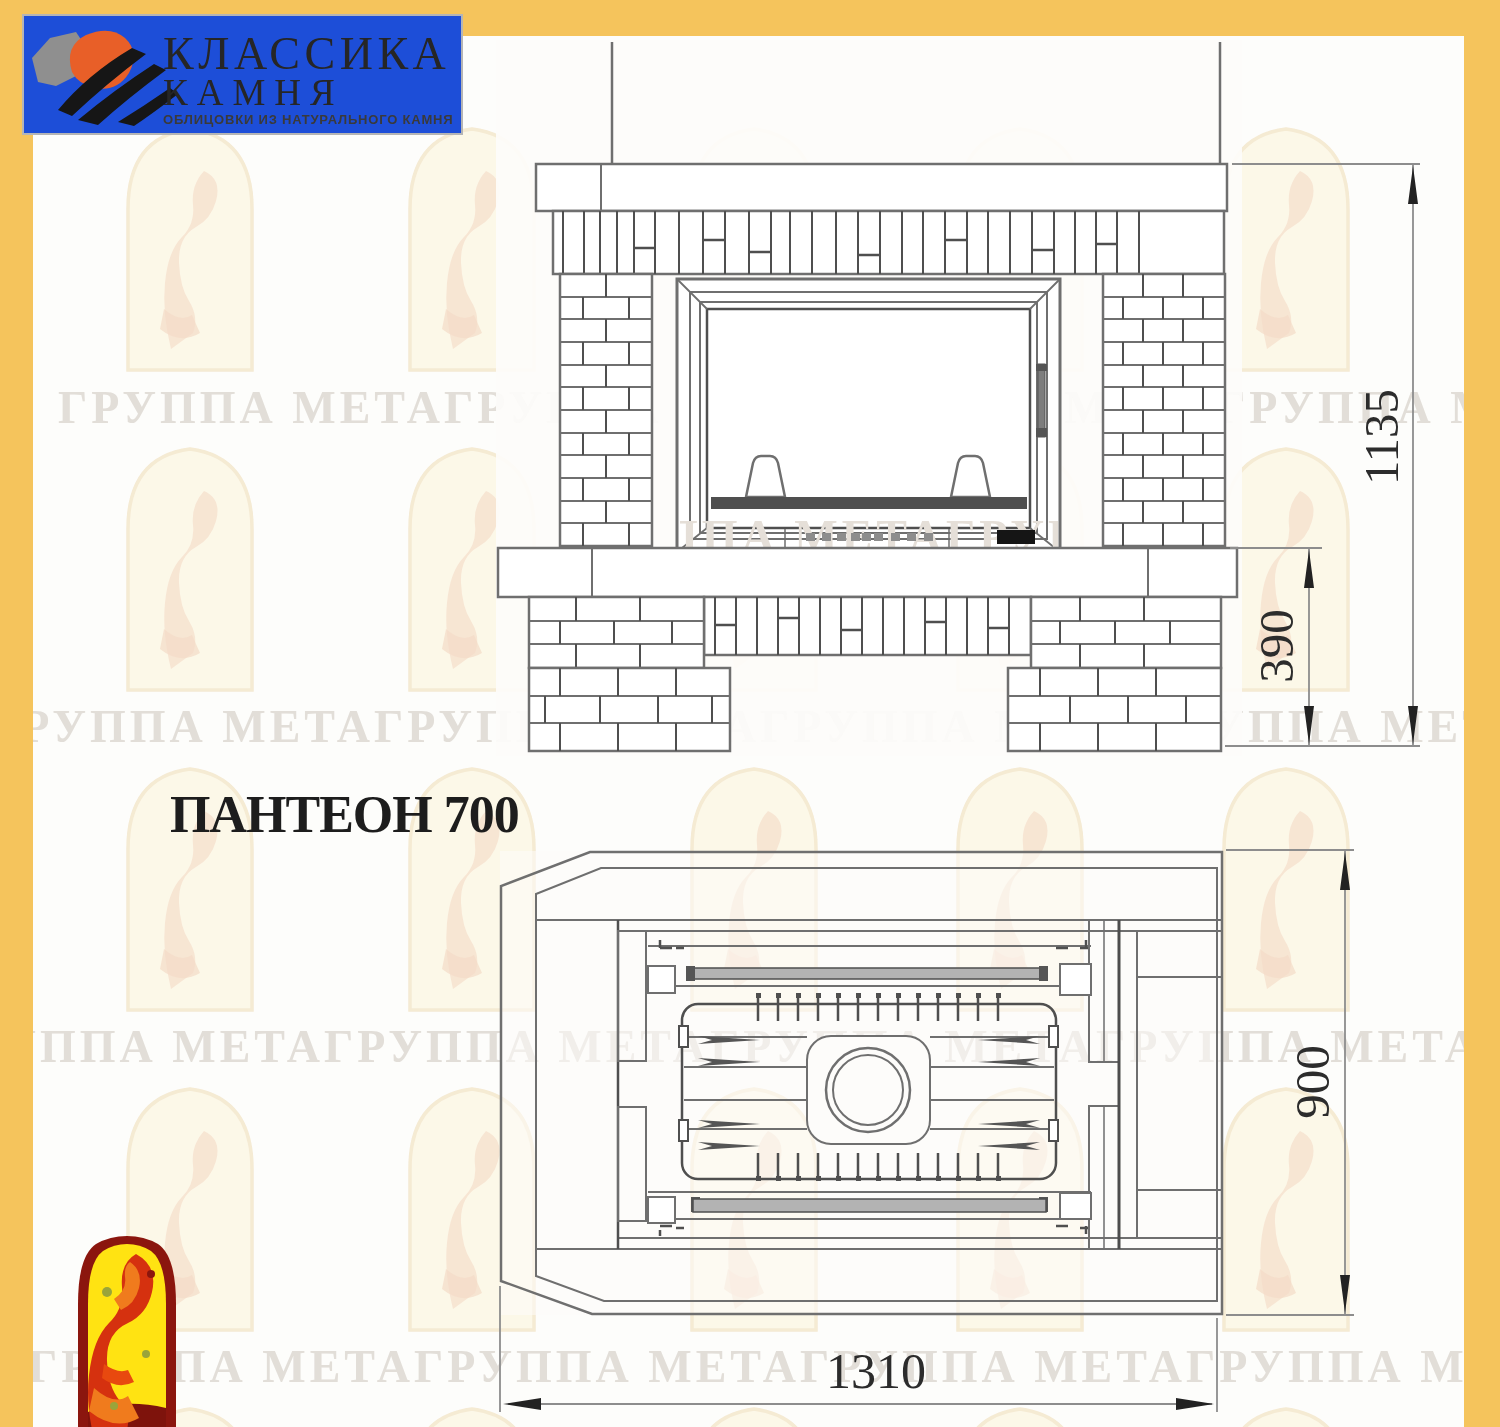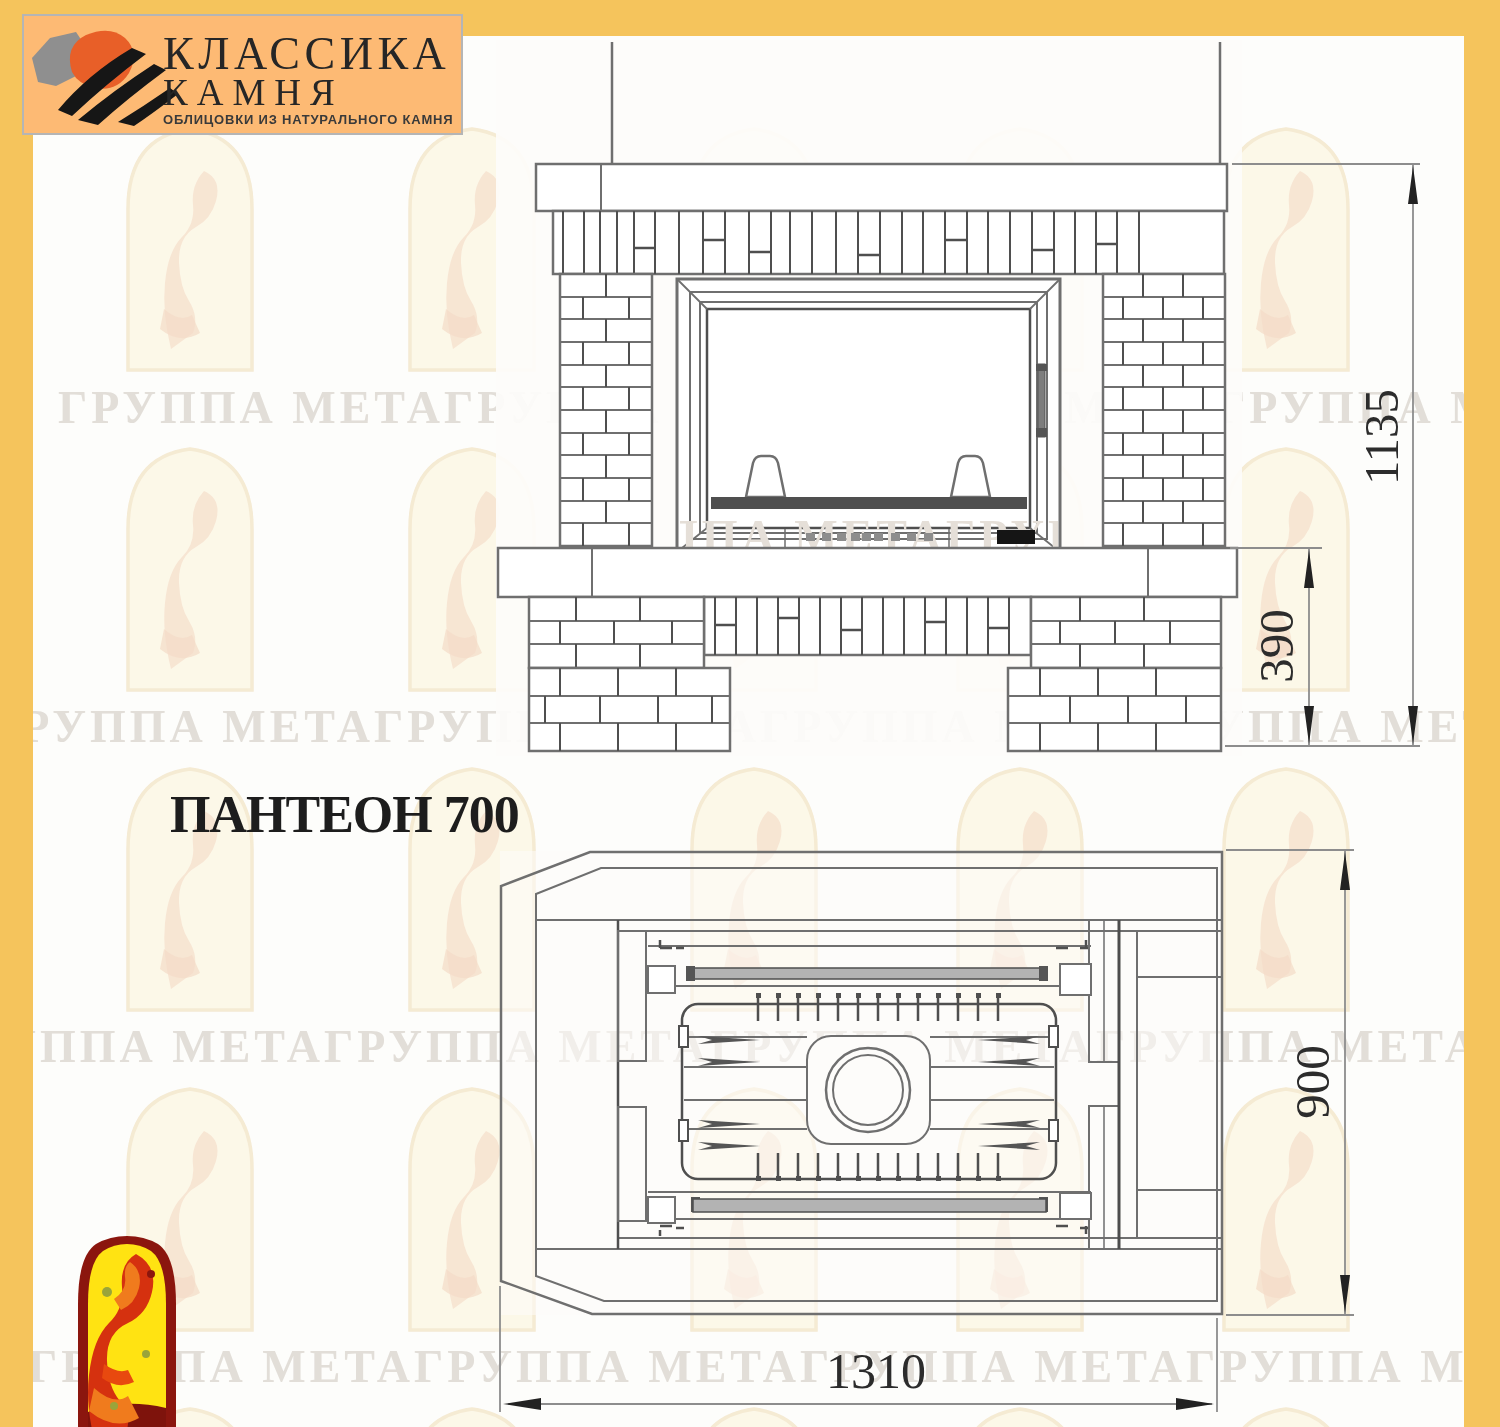--- a/index.html
+++ b/index.html
@@ -268,21 +268,21 @@
 
 <text x="170" y="832" font-family="Liberation Serif" font-weight="bold" font-size="52" letter-spacing="-1" fill="#1d1d1d">ПАНТЕОН 700</text>
 </svg>
 
 <div class="abs" style="left:0;top:0;width:1500px;height:36px;background:#f5c45c"></div>
 
 <div class="abs" style="left:0;top:0;width:33px;height:1427px;background:#f5c45c"></div>
 
 <div class="abs" style="left:1464px;top:0;width:36px;height:1427px;background:#f5c45c"></div>
 
-<div class="abs" style="left:22px;top:14px;width:437px;height:117px;background:#fdba74;border:2px solid #b5b5b5;text-decoration:underline;">
+<div class="abs" style="left:22px;top:14px;width:437px;height:117px;background:#1d4ed8;border:2px solid #b5b5b5;text-decoration:underline;">
 
   <svg class="abs" style="left:6px;top:6px" width="150" height="108" viewBox="0 0 150 108">
     <path d="M8,60 L2,36 L20,16 L46,10 L58,28 L50,52 L26,64 Z" fill="#8f8f8f"></path>
     <path d="M42,50 Q34,24 56,13 Q80,3 95,16 Q110,30 99,51 Q87,70 65,66 Q48,62 42,50 Z" fill="#e85f28"></path>
     <path d="M28,88 Q58,52 102,26 L116,32 Q76,62 42,94 Z" fill="#161616"></path>
     <path d="M48,98 Q84,68 124,42 L136,48 Q98,76 68,103 Z" fill="#161616"></path>
     <path d="M88,100 Q114,84 140,66 L148,72 Q122,92 104,104 Z" fill="#161616"></path>
   </svg>
 
   <svg class="abs" style="left:0;top:0" width="433" height="113" viewBox="0 0 433 113">

